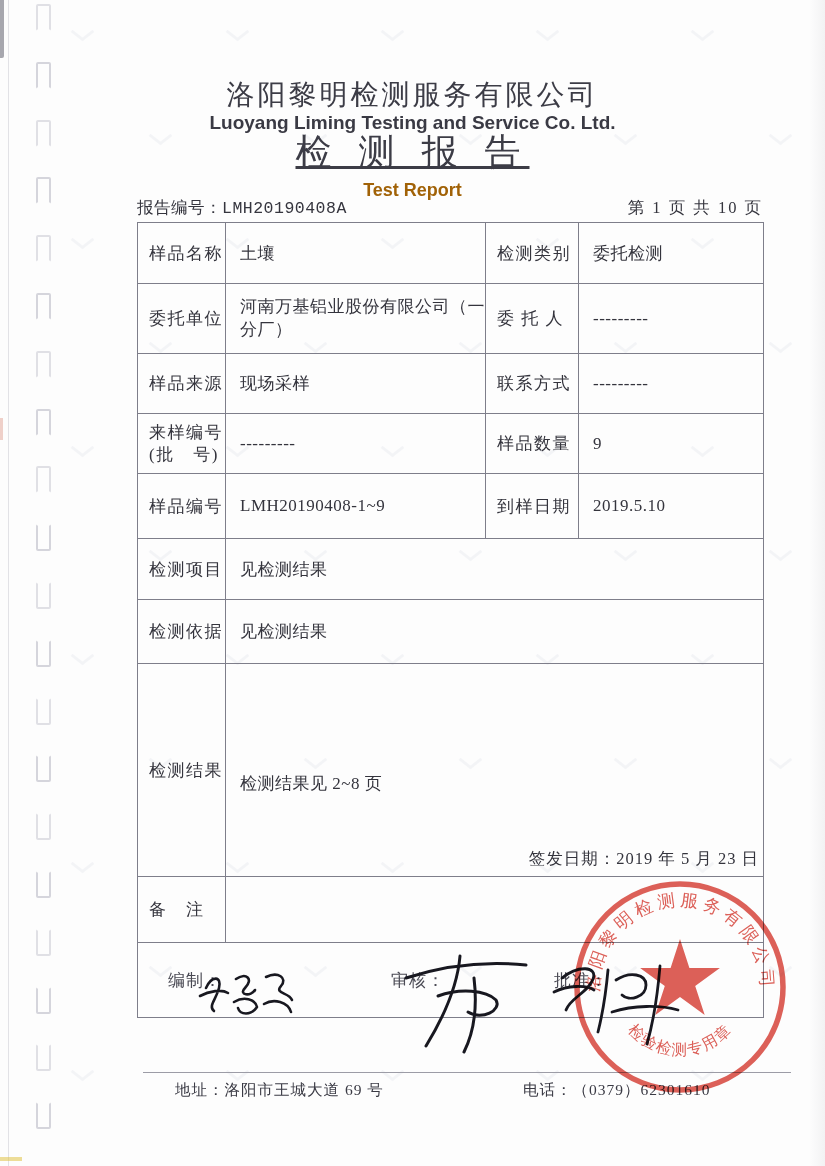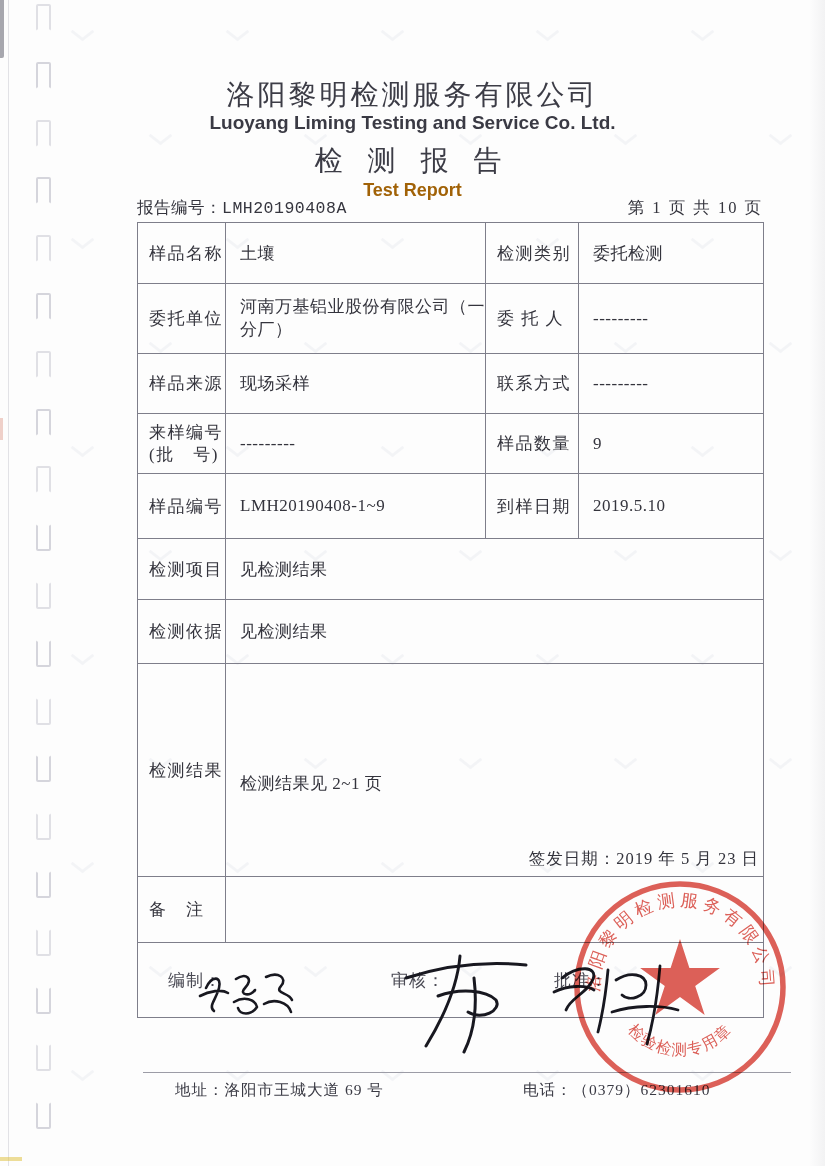--- a/index.html
+++ b/index.html
@@ -33,21 +33,21 @@
   .wm::before, .wm::after { content:""; position:absolute; top:0; width:3px; height:15px;
     background:#5a6b96; }
   .wm::before { left:6px; transform:rotate(-52deg); }
   .wm::after { left:16px; transform:rotate(52deg); }
 
   
   .hdr { position:absolute; left:0; width:100%; text-align:center; }
   .company-cn { top:76px; font-size:28px; letter-spacing:3px; color:#3c3c46; }
   .company-en { top:112px; font-family:"Liberation Sans","DejaVu Sans",sans-serif;
     font-weight:bold; font-size:19px; color:#3a3a44; }
-  .title-cn { top:142px; font-size:28px; letter-spacing:9px; color:#3c3c46; }
+  .title-cn { top:128px; font-size:36px; letter-spacing:9px; color:#3c3c46;text-decoration:underline; }
   .title-en { top:180px; font-family:"Liberation Sans","DejaVu Sans",sans-serif;
     font-weight:bold; font-size:18px; color:#a16207; }
 
   .meta { position:absolute; top:197px; left:137px; width:626px; font-size:16.5px; }
   .meta .rno { letter-spacing:.5px;font-family:Liberation Mono, monospace; }
   .meta .pginfo { float:right; letter-spacing:2px; }
 
   
   table.rpt { position:absolute; left:137px; top:222px; width:626px;
     border-collapse:collapse; table-layout:fixed; }
@@ -226,21 +226,21 @@
       <td class="lab">检测项目</td>
       <td class="val" colspan="3">见检测结果</td>
     </tr>
     <tr style="height:64px">
       <td class="lab">检测依据</td>
       <td class="val" colspan="3">见检测结果</td>
     </tr>
     <tr style="height:213px">
       <td class="lab">检测结果</td>
       <td class="resultcell" colspan="3">
-        <div class="result-top">检测结果见 2~1 页</div>
+        <div class="result-top">检测结果见 2~8 页</div>
         <div class="issue-date">签发日期：2019 年 5 月 23 日</div>
       </td>
     </tr>
     <tr style="height:66px">
       <td class="lab">备　注</td>
       <td class="val" colspan="3"></td>
     </tr>
     <tr style="height:75px">
       <td class="sigrow" colspan="4">
         <span class="sig-label" style="left:30px">编制：</span>

